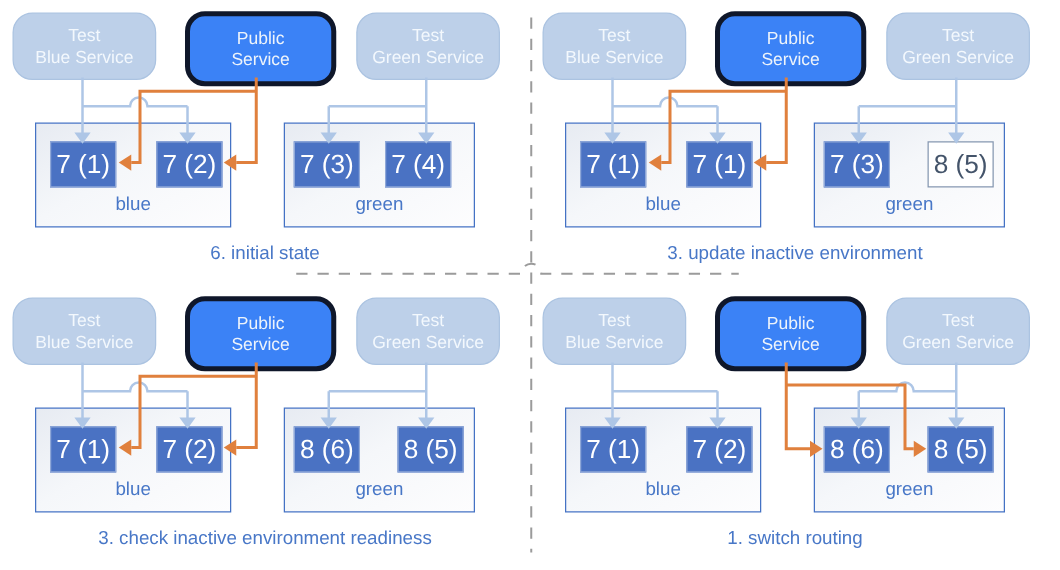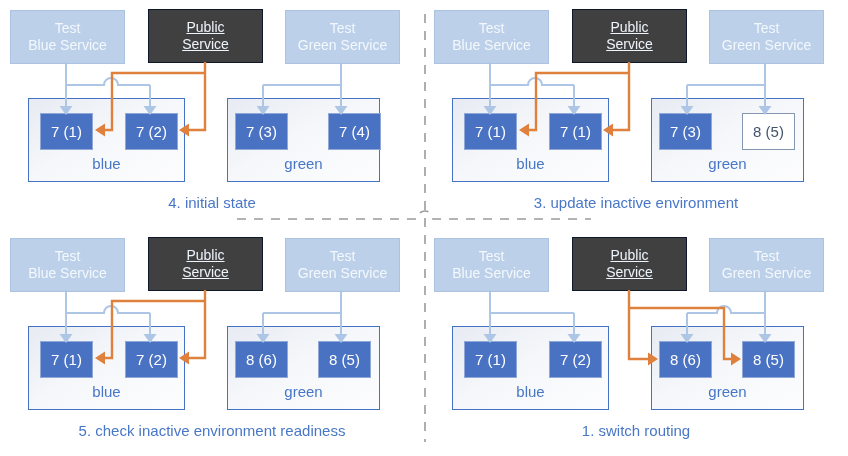--- a/index.html
+++ b/index.html
@@ -8,39 +8,39 @@
     font-family:"Liberation Sans", sans-serif;
     -webkit-font-smoothing:antialiased;
   }
   .quadrant{position:absolute;width:424px;height:228px;}
   .arrows{position:absolute;left:0;top:0;width:424px;height:228px;z-index:3;pointer-events:none;}
   .dividers{position:absolute;left:0;top:0;z-index:5;pointer-events:none;}
 
   .svc{
     position:absolute;width:113px;height:52px;z-index:2;
     display:flex;flex-direction:column;align-items:center;justify-content:center;
-    font-size:14px;line-height:1.25;text-align:center;
+    font-size:14px;line-height:1.25;text-align:center;border-radius:16px;
   }
   .svc.light{background:#bdd0e9;border:1px solid #abc3e1;color:#f3f8fd;}
-  .svc.public{background:#404040;border:1px solid #0f172a;color:#eef4fb;text-decoration:underline;}
+  .svc.public{background:#3b82f6;border:4px solid #0f172a;color:#eef4fb;}
 
   .env{
     position:absolute;top:98px;height:84px;z-index:1;
     border:1.5px solid #4472c4;box-sizing:border-box;
     background:linear-gradient(150deg,#e7ebf2 0%,#f5f7fa 45%,#fdfdfe 100%);
   }
   .env-label{
     position:absolute;top:155px;z-index:2;text-align:center;
     font-size:15px;color:#4877c7;
   }
   .pod{
     position:absolute;top:113px;width:53px;height:37px;z-index:2;
     display:flex;align-items:center;justify-content:center;
     background:#4a72c3;border:1px solid #8fa8d8;box-sizing:border-box;
-    color:#ffffff;font-size:15px;white-space:nowrap;
+    color:#ffffff;font-size:21px;white-space:nowrap;
   }
   .pod.outline{background:#ffffff;border:1.4px solid #8496b0;color:#44546a;}
 
   .caption{
     position:absolute;top:194px;left:0;width:424px;z-index:2;
     text-align:center;font-size:15px;color:#4877c7;
   }
 </style>
 </head>
 <body>
@@ -80,24 +80,24 @@
   </div>
   <div class="svc light" style="left:285px;top:10px">
     <span>Test</span>
     <span>Green Service</span>
   </div>
   <div class="env" style="left:28px;width:157px"></div>
   <div class="env" style="left:227px;width:153px"></div>
   <div class="pod" style="left:40px">7 (1)</div>
   <div class="pod" style="left:125px">7 (2)</div>
   <div class="pod" style="left:235px">7 (3)</div>
-  <div class="pod" style="left:328px">7 (4)</div>
-  <div class="env-label" style="left:28px;width:157px">blue</div>
-  <div class="env-label" style="left:227px;width:153px">green</div>
-  <div class="caption">4. initial state</div>
+  <div class="pod" style="left:308px">7 (4)</div>
+  <div class="env-label" style="left:28px;width:157px">blue</div>
+  <div class="env-label" style="left:227px;width:153px">green</div>
+  <div class="caption">6. initial state</div>
 </div>
 
 <div class="quadrant" style="left:424px;top:0">
   <svg class="arrows" viewBox="0 0 424 228">
     <g stroke="#aec6e6" stroke-width="2" fill="none">
       <path d="M66 62 V107"></path>
         <path d="M66 85 H104 A7 7 0 0 1 118 85 H150"></path>
         <path d="M150 85 V107"></path>
       <path d="M341 62 V107"></path>
         <path d="M263 85 H341"></path>
@@ -179,21 +179,21 @@
     <span>Green Service</span>
   </div>
   <div class="env" style="left:28px;width:157px"></div>
   <div class="env" style="left:227px;width:153px"></div>
   <div class="pod" style="left:40px">7 (1)</div>
   <div class="pod" style="left:125px">7 (2)</div>
   <div class="pod" style="left:235px">8 (6)</div>
   <div class="pod" style="left:318px">8 (5)</div>
   <div class="env-label" style="left:28px;width:157px">blue</div>
   <div class="env-label" style="left:227px;width:153px">green</div>
-  <div class="caption">5. check inactive environment readiness</div>
+  <div class="caption">3. check inactive environment readiness</div>
 </div>
 
 <div class="quadrant" style="left:424px;top:228px">
   <svg class="arrows" viewBox="0 0 424 228">
     <g stroke="#aec6e6" stroke-width="2" fill="none">
       <path d="M66 62 V107"></path>
         <path d="M66 85 H150"></path>
         <path d="M150 85 V107"></path>
       <path d="M341 62 V107"></path>
         <path d="M263 85 H293 A7 7 0 0 1 307 85 H341"></path>

